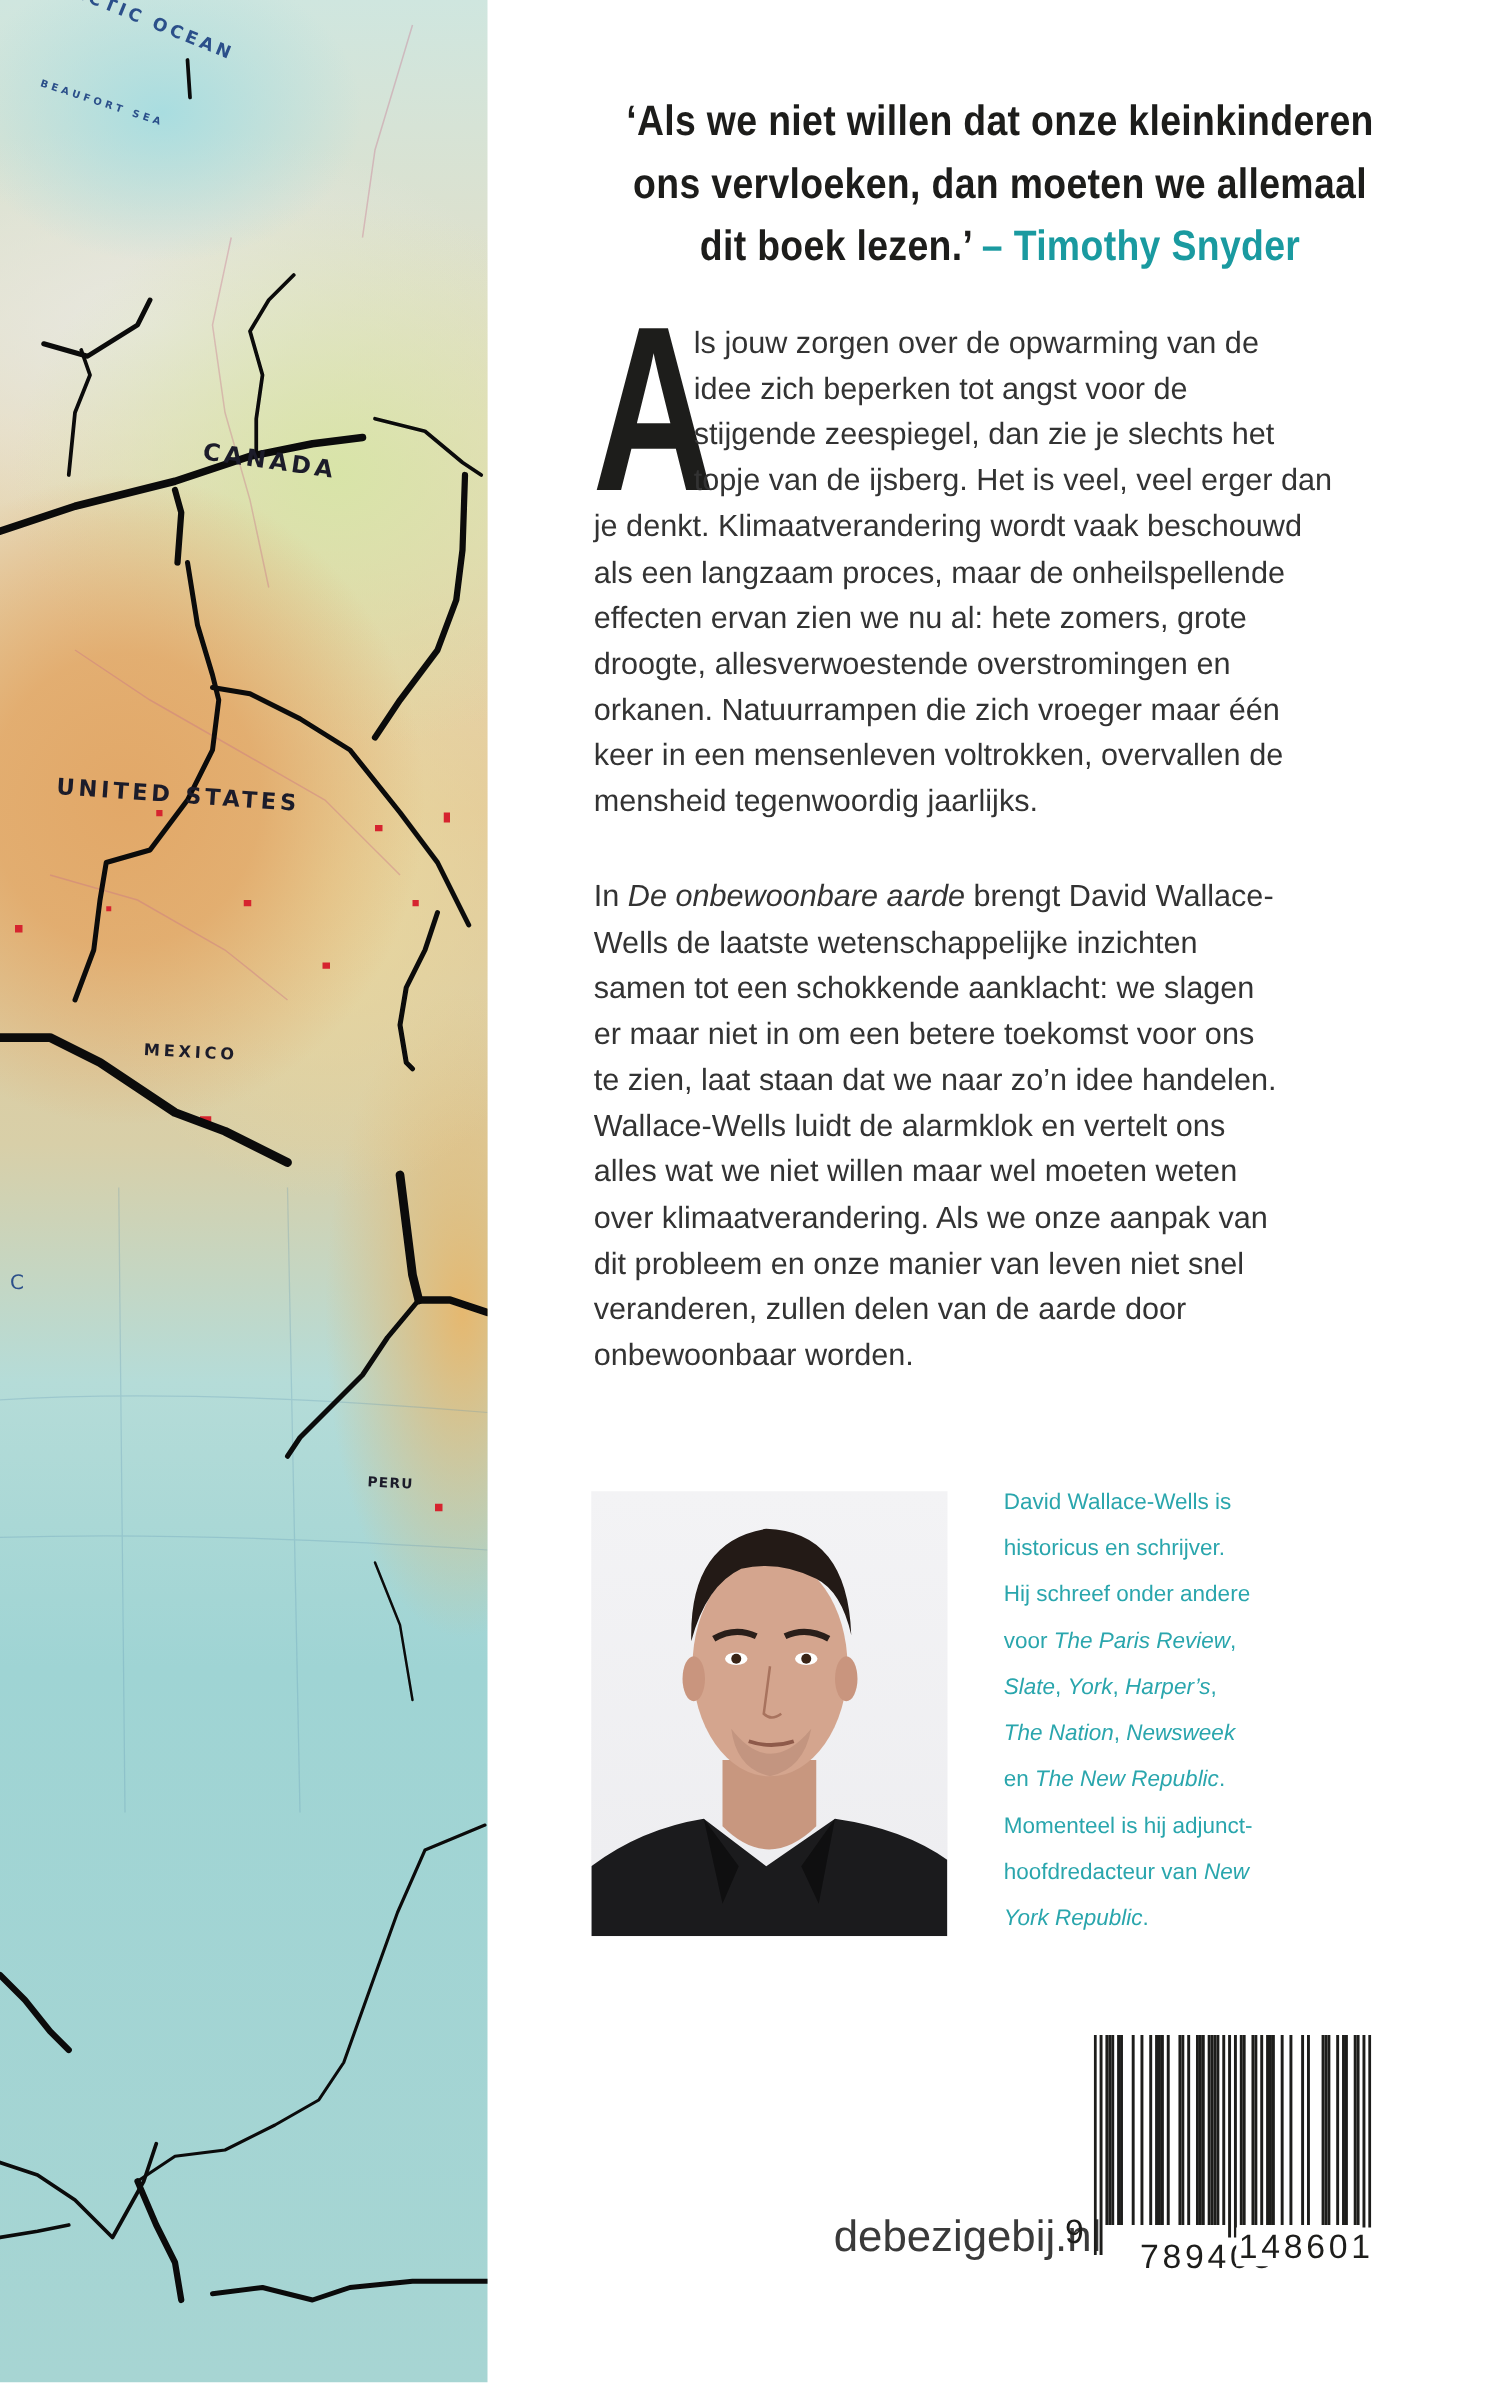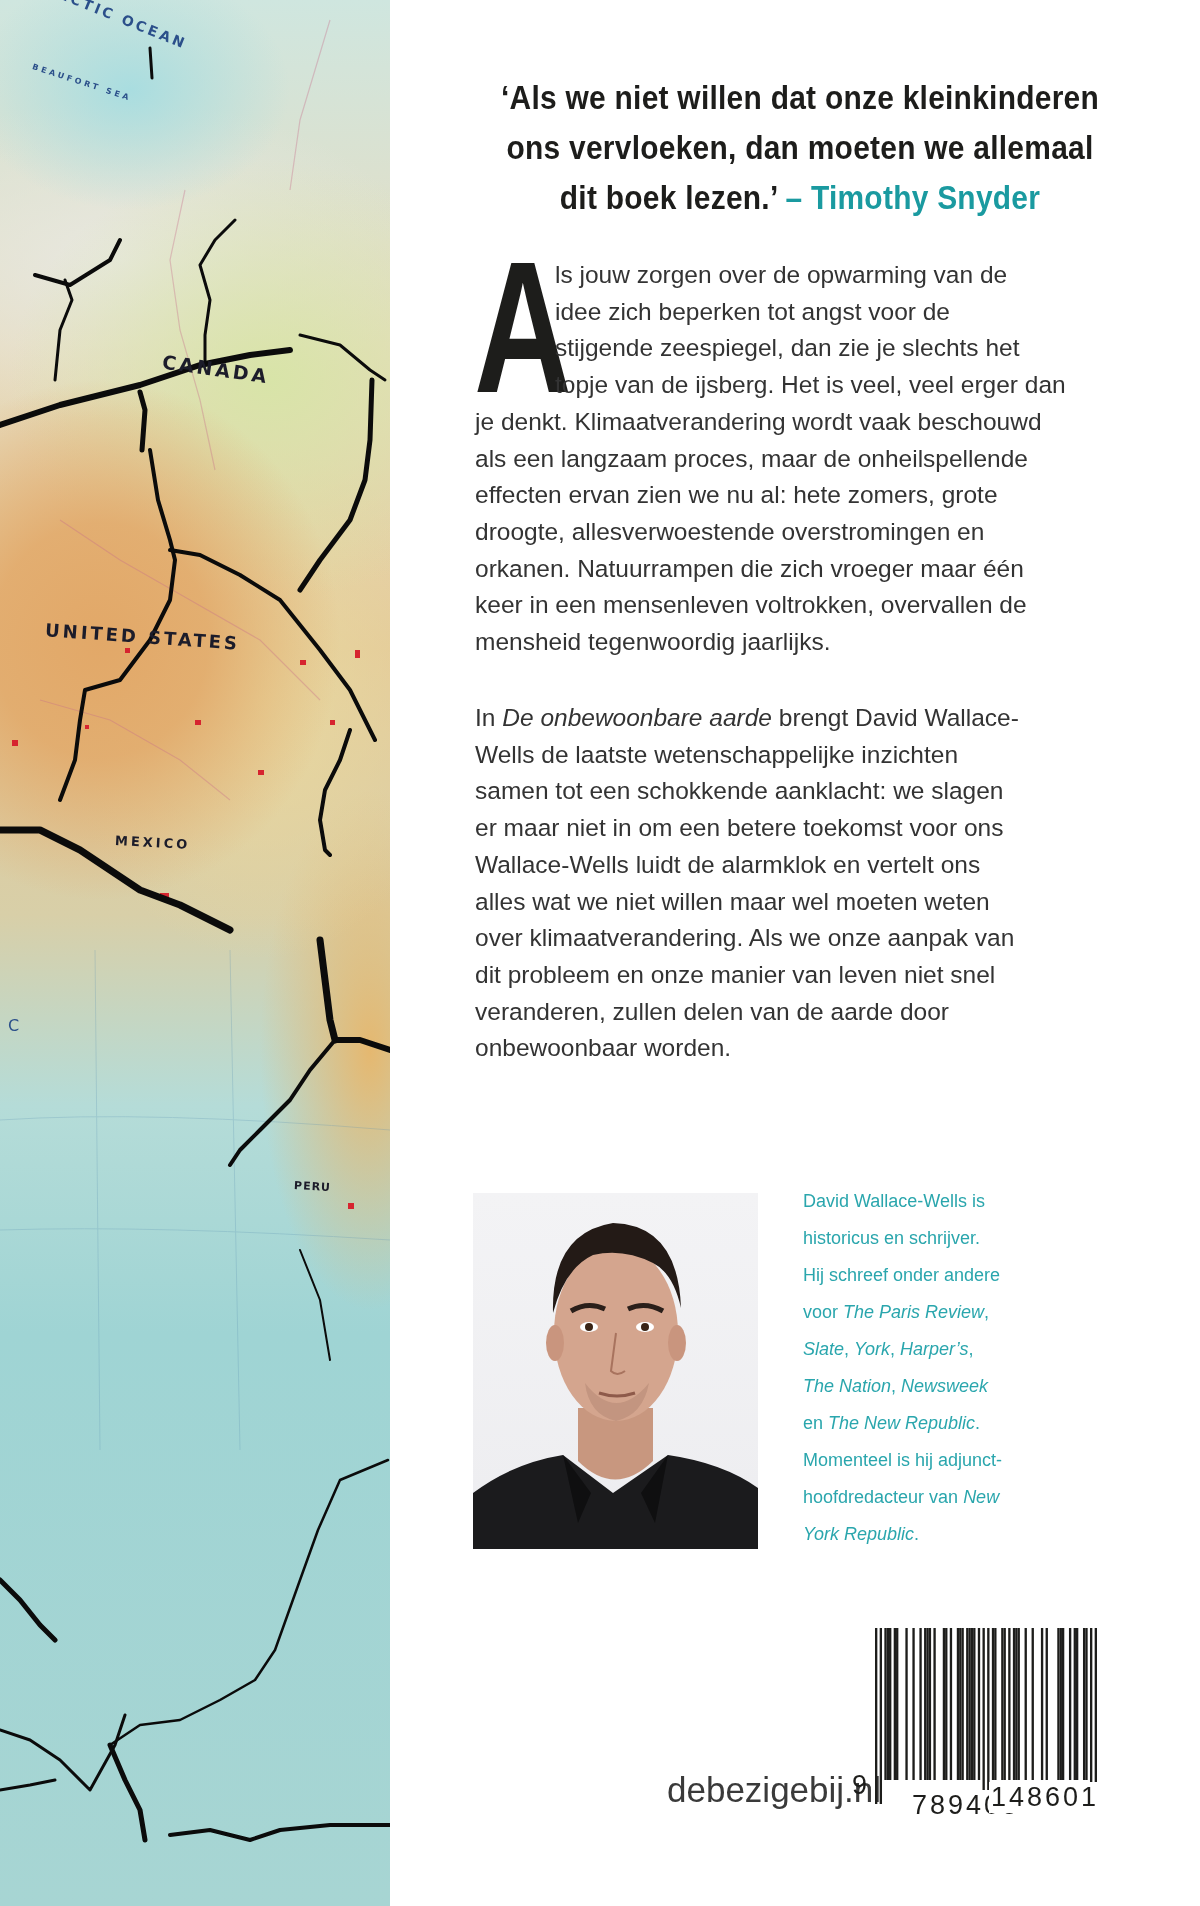--- a/index.html
+++ b/index.html
@@ -122,20 +122,21 @@
   <span class="line">orkanen. Natuurrampen die zich vroeger maar één</span>
   <span class="line">keer in een mensenleven voltrokken, overvallen de</span>
   <span class="line">mensheid tegenwoordig jaarlijks.</span>
 </div>
 
 <div class="body-text para2">
   <span class="line"><span>In </span><em>De onbewoonbare aarde</em><span> brengt David Wallace-</span></span>
   <span class="line">Wells de laatste wetenschappelijke inzichten</span>
   <span class="line">samen tot een schokkende aanklacht: we slagen</span>
   <span class="line">er maar niet in om een betere toekomst voor ons</span>
+  <span class="line">te zien, laat staan dat we naar zo’n idee handelen.</span>
   <span class="line">Wallace-Wells luidt de alarmklok en vertelt ons</span>
   <span class="line">alles wat we niet willen maar wel moeten weten</span>
   <span class="line">over klimaatverandering. Als we onze aanpak van</span>
   <span class="line">dit probleem en onze manier van leven niet snel</span>
   <span class="line">veranderen, zullen delen van de aarde door</span>
   <span class="line">onbewoonbaar worden.</span>
 </div>
 
 <div class="photo" title="Portrait of David Wallace-Wells">
   <svg width="285" height="356" viewBox="0 0 285 356">

